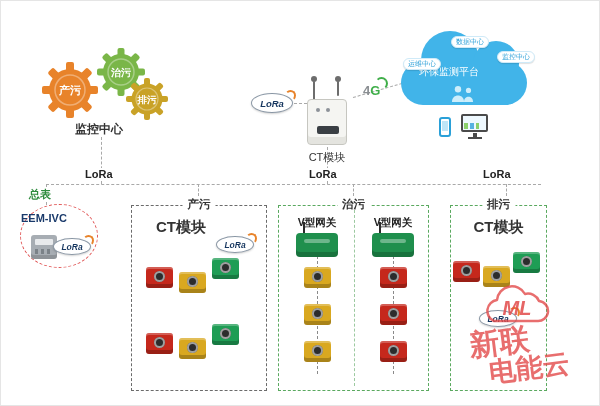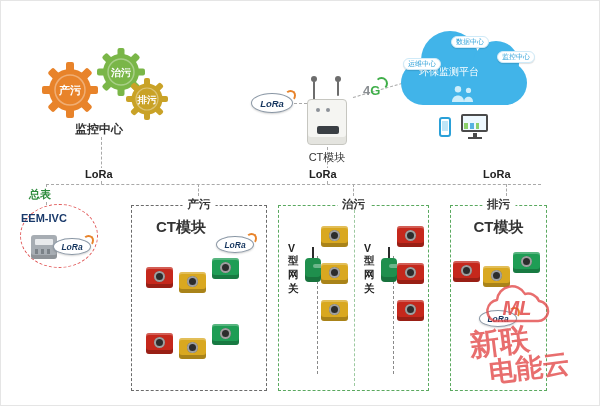--- a/index.html
+++ b/index.html
@@ -29,21 +29,21 @@
   .ct-row .ct:nth-child(3){ transform:translateY(0px); }
   .ct { width:27px; height:21px; border-radius:3px; position:relative;
         box-shadow: inset 0 -4px 0 rgba(0,0,0,.22), inset 0 2px 0 rgba(255,255,255,.25); }
   .ct::after { content:""; position:absolute; left:8px; top:4px; width:11px; height:11px; border-radius:50%;
                background:#2c2c2c; box-shadow: inset 0 0 0 2px rgba(255,255,255,.55); }
   .ct-red { background:#c5281c; }
   .ct-yellow { background:#d9a820; }
   .ct-green { background:#1f9d55; }
 
   
-  .vg-group { position:absolute; width:62px; display:flex; flex-direction:row; align-items:center; z-index:2; }
+  .vg-group { position:absolute; width:62px; display:flex; flex-direction:column; align-items:center; z-index:2; }
   .vg-label { font-size:10.5px; font-weight:bold; color:#222; background:#fff; padding:0 2px; }
   .vgw { position:relative; width:42px; height:24px; background:#1f8f4d; border-radius:4px; margin-top:3px;
          box-shadow: inset 0 -5px 0 rgba(0,0,0,.2); }
   .vgw::before { content:""; position:absolute; top:-11px; left:7px; width:2px; height:11px; background:#2b2b2b; }
   .vgw::after { content:""; position:absolute; top:6px; left:8px; width:26px; height:4px; background:rgba(255,255,255,.35); border-radius:2px; }
   .vg-col { display:flex; flex-direction:column; gap:16px; margin-top:10px; z-index:2; }
   .vg-line { position:absolute; border-left:1px dashed #8a8a8a; left:50%; top:40px; height:118px; z-index:0; }
   .vg-col .ct { z-index:2; }
 
   

